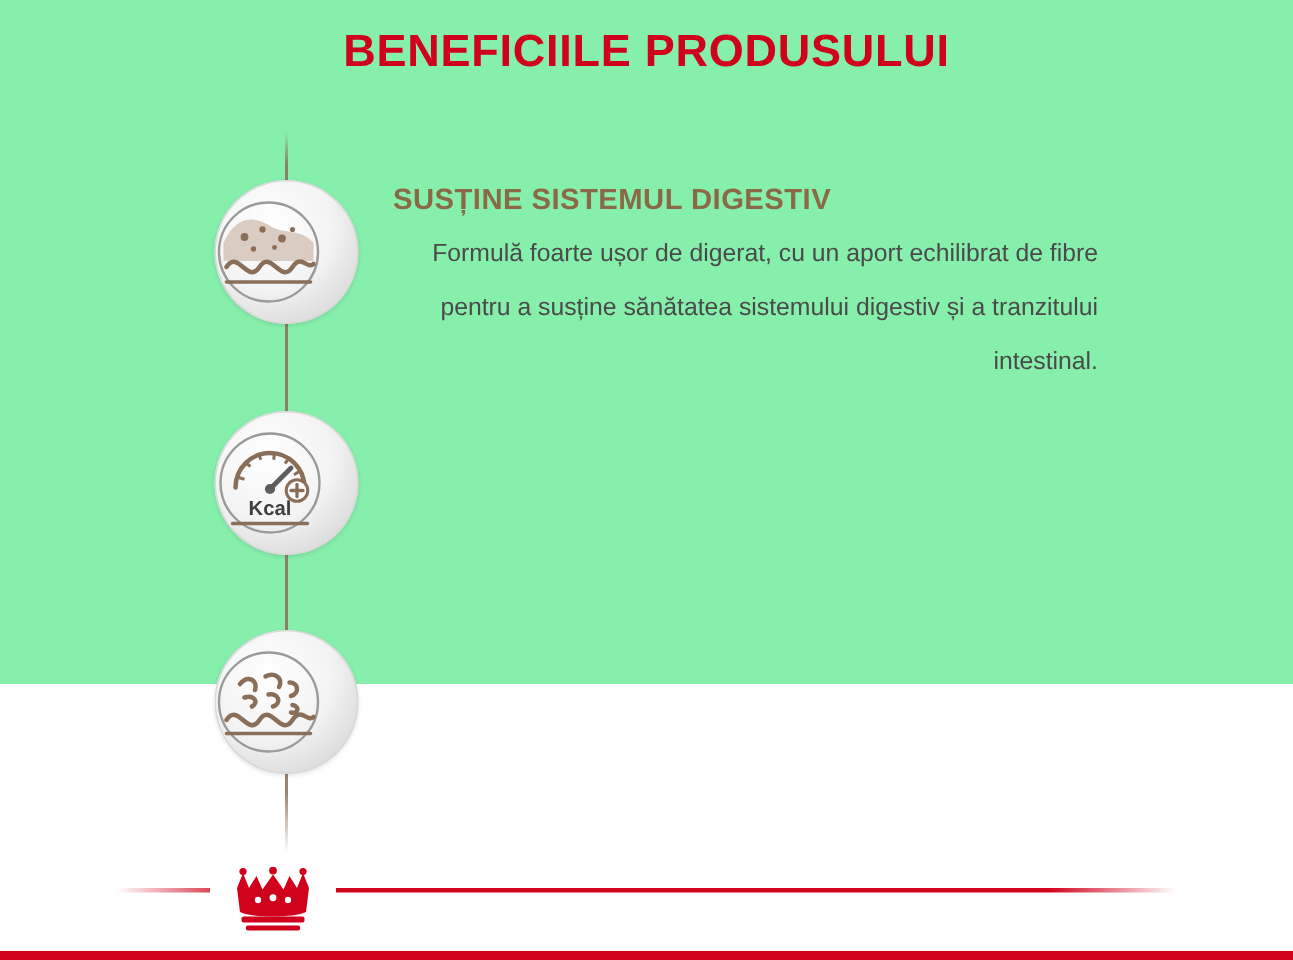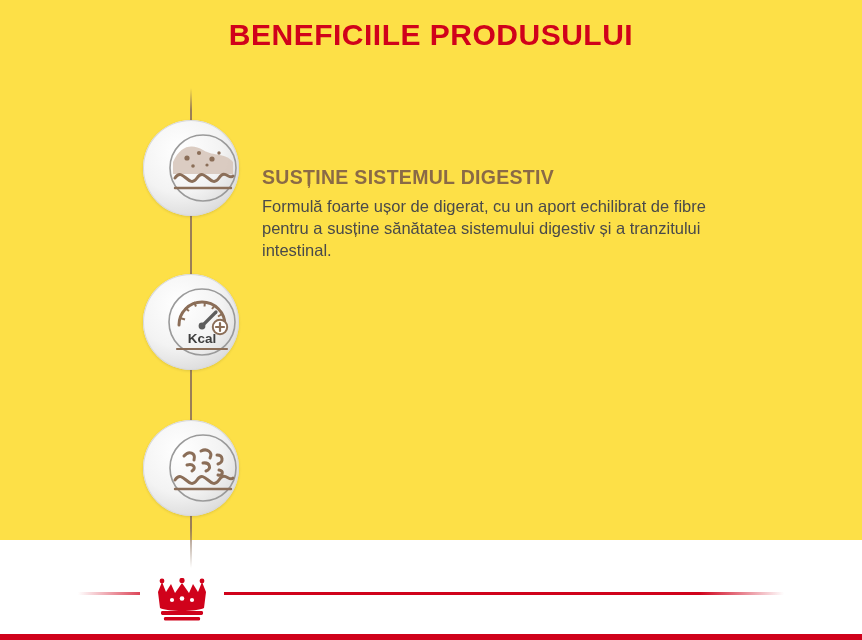--- a/index.html
+++ b/index.html
@@ -11,22 +11,22 @@
     height: 640px;
     background: #ffffff;
     font-family: "Liberation Sans", sans-serif;
     overflow: hidden;
     position: relative;
   }
 
   .page {
     position: relative;
     width: 862px;
-    height: 540px;
-    background: #fde047;
+    height: 456px;
+    background: #86efac;
   }
 
   
   .title {
     position: absolute;
     top: 18px;
     left: 0;
     width: 862px;
     text-align: center;
     font-size: 30px;
@@ -72,45 +72,45 @@
   }
 
   .icon-circle {
     width: 96px;
     height: 96px;
     border-radius: 50%;
     background: radial-gradient(circle at 38% 32%, #ffffff 0%, #f3f3f3 48%, #dcdcdc 78%, #c9c9c9 100%);
     box-shadow: 0 0 0 1px #d8d8d8 inset, 0 1px 3px rgba(0,0,0,0.12);
     display: flex;
     align-items: center;
-    justify-content: flex-end;
+    justify-content: flex-start;
     position: relative;
   }
 
   .text-col {
     flex: 1 1 auto;
     padding-top: 4px;
   }
 
   .benefit-title {
     font-size: 19.5px;
     font-weight: bold;
     color: #8a6a46;
     letter-spacing: 0.3px;
     margin-bottom: 6px;
     font-family: "Liberation Sans", sans-serif;
-    margin-top: 44px;
   }
 
   .benefit-body {
     font-size: 16.5px;
-    line-height: 22px;
+    line-height: 36px;
     color: #4a4a4a;
     font-family: "Liberation Sans", sans-serif;
     max-width: 470px;
+    text-align: right;
   }
 
   
   .footer-rule {
     position: absolute;
     left: 78px;
     top: 592px;
     width: 706px;
     height: 3px;
     background: linear-gradient(to right,

